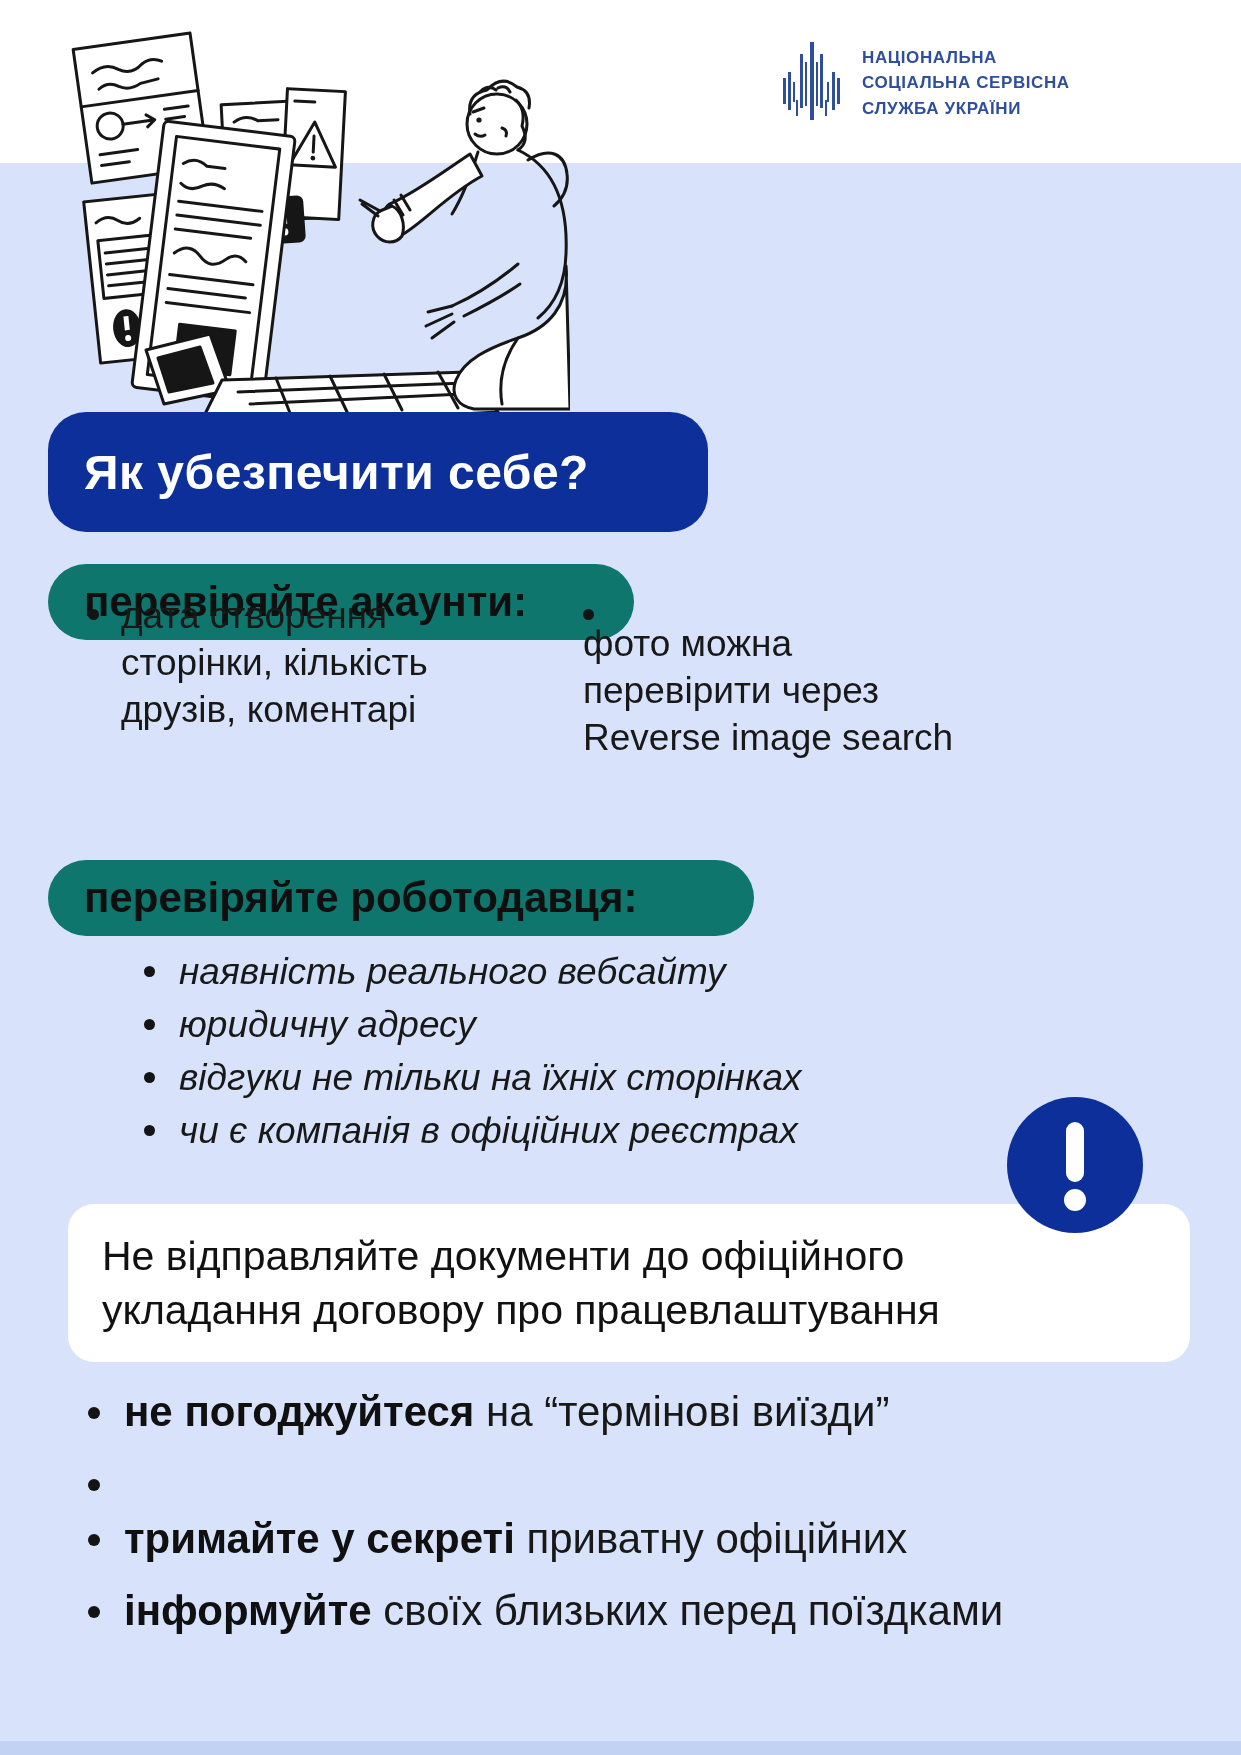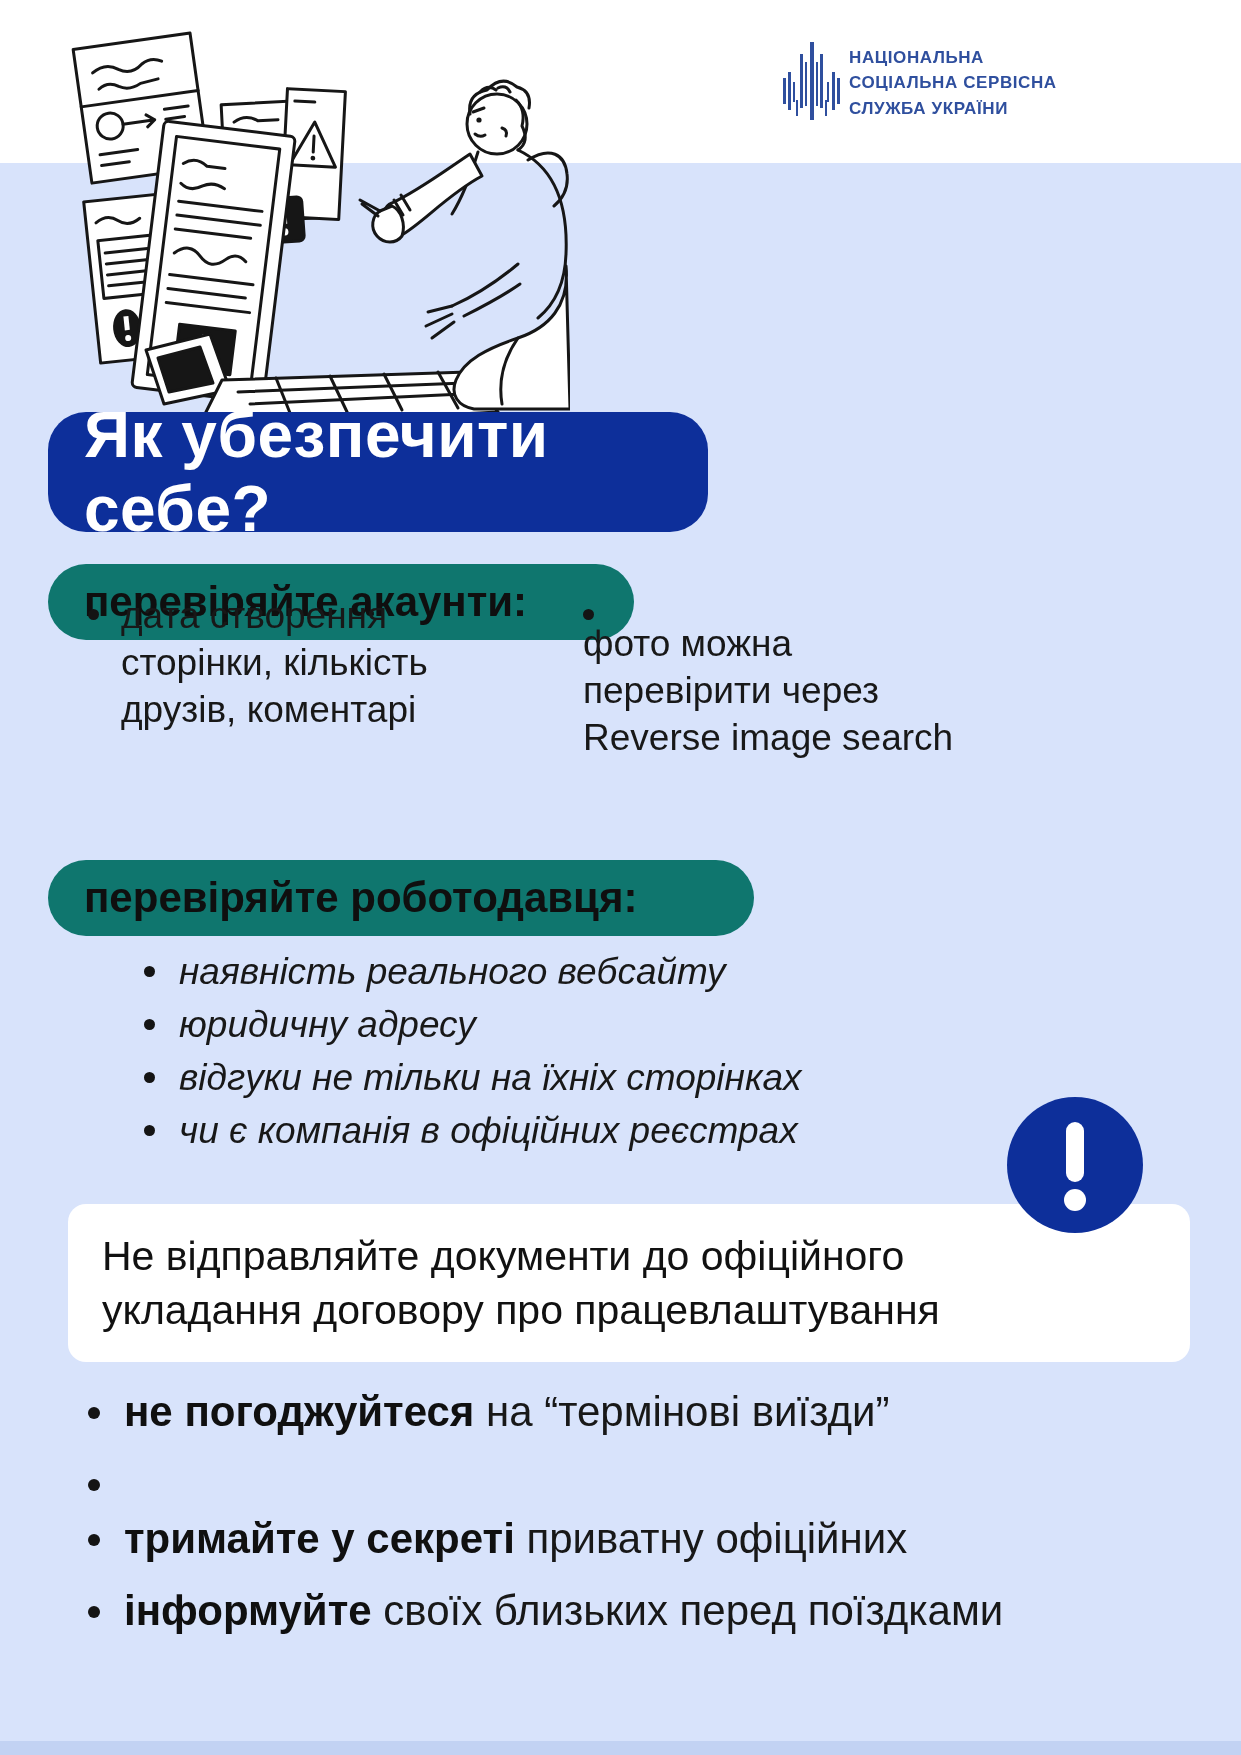--- a/index.html
+++ b/index.html
@@ -4,32 +4,32 @@
 <style>
   html,body{margin:0;padding:0;background:#ffffff;}
   .poster{
     position:relative;width:1241px;height:1755px;overflow:hidden;
     background:#d8e3fb;font-family:"Liberation Sans",sans-serif;color:#141414;
   }
   .top-band{position:absolute;left:0;top:0;width:100%;height:163px;background:#ffffff;}
   .bottom-band{position:absolute;left:0;bottom:0;width:100%;height:14px;background:#c2d2f3;}
 
   
-  .logo{position:absolute;left:783px;top:42px;display:flex;align-items:center;gap:8px;z-index:3;}
+  .logo{position:absolute;left:783px;top:42px;display:flex;align-items:center;gap:21px;z-index:3;}
   .logo-text{font-size:17px;font-weight:bold;color:#2f4f9e;line-height:1.5;letter-spacing:.6px;}
 
   
   .hero{position:absolute;left:50px;top:28px;width:520px;height:420px;z-index:1;}
 
   
   .title-box{
     position:absolute;left:48px;top:412px;width:660px;height:120px;background:#0d2f9a;
     border-radius:38px;display:flex;align-items:center;padding-left:36px;box-sizing:border-box;z-index:2;
   }
-  .title-box .t{color:#ffffff;font-size:64px;font-weight:bold;letter-spacing:.5px;}
+  .title-box .t{color:#ffffff;font-size:48px;font-weight:bold;letter-spacing:.5px;}
 
   
   .pill{
     position:absolute;left:48px;height:76px;background:#0f766e;border-radius:40px;
     display:flex;align-items:center;padding-left:36px;box-sizing:border-box;
     font-size:42px;font-weight:bold;color:#0f0f0f;z-index:2;
   }
   .pill-accounts{top:564px;width:586px;}
   .pill-employer{top:860px;width:706px;}
 
@@ -48,21 +48,21 @@
   .list2 .row{margin-bottom:9px;}
   .list2 .dot{width:11px;height:11px;margin:16px 24px 0 0;}
   .list2 .txt{font-size:37px;line-height:44px;color:#181818;}
 
   
   .warn-circle{position:absolute;left:1006px;top:1096px;width:138px;height:138px;z-index:3;}
 
   
   .warn-card{
     position:absolute;left:68px;top:1204px;width:1122px;height:158px;background:#ffffff;
-    border-radius:18px;display:flex;align-items:center;padding-left:34px;box-sizing:border-box;z-index:2;
+    border-radius:26px;display:flex;align-items:center;padding-left:34px;box-sizing:border-box;z-index:2;
   }
   .warn-card .txt{font-size:41px;line-height:54px;color:#111111;}
 
   
   .tips{position:absolute;left:88px;top:1388px;width:1080px;z-index:2;}
   .tips .row{margin-bottom:24px;}
   .tips .dot{width:12px;height:12px;margin:19px 24px 0 0;}
   .tips .txt{font-size:42px;line-height:48px;color:#181818;}
   .tips .lead{font-weight:bold;color:#101010;}
 </style>

